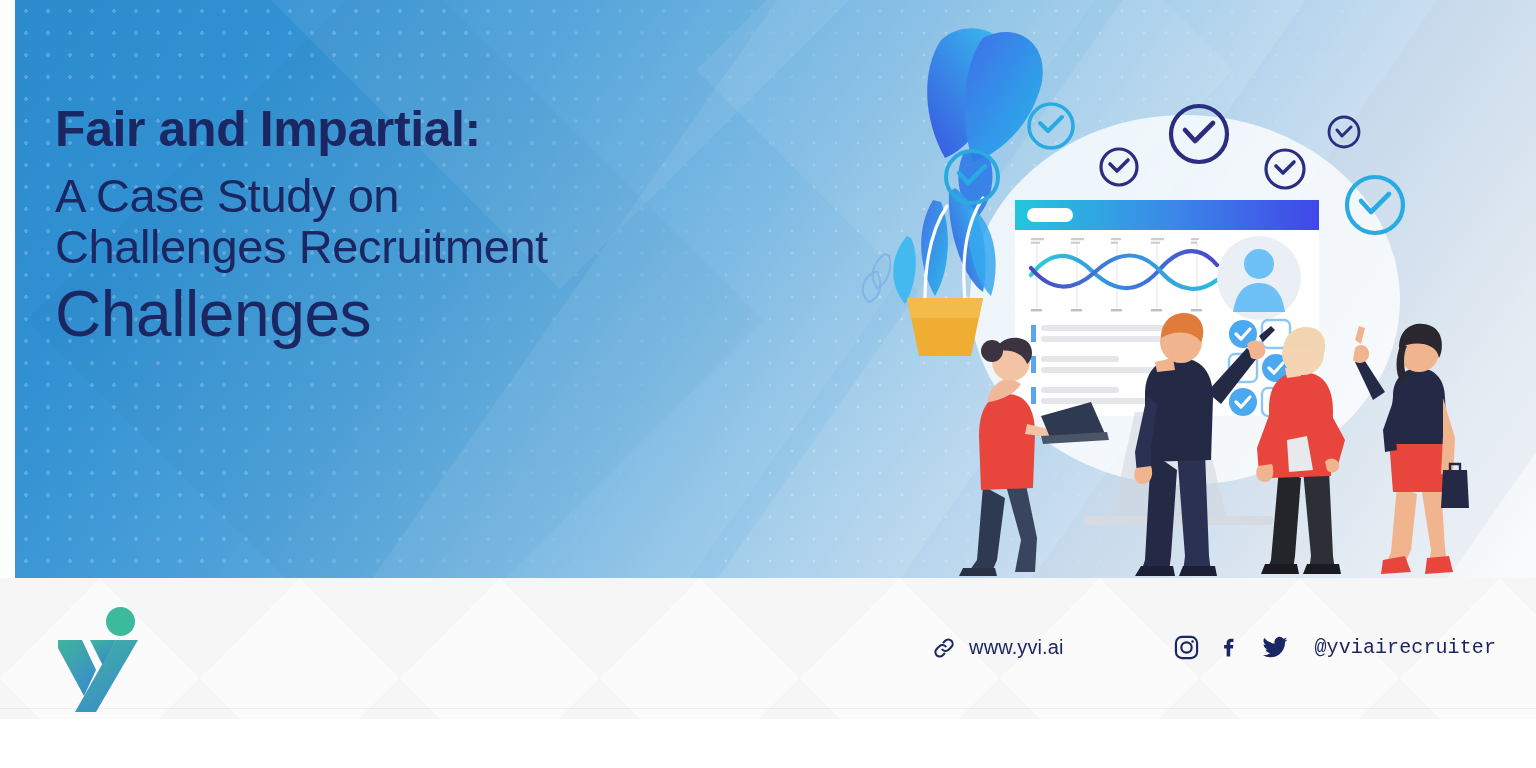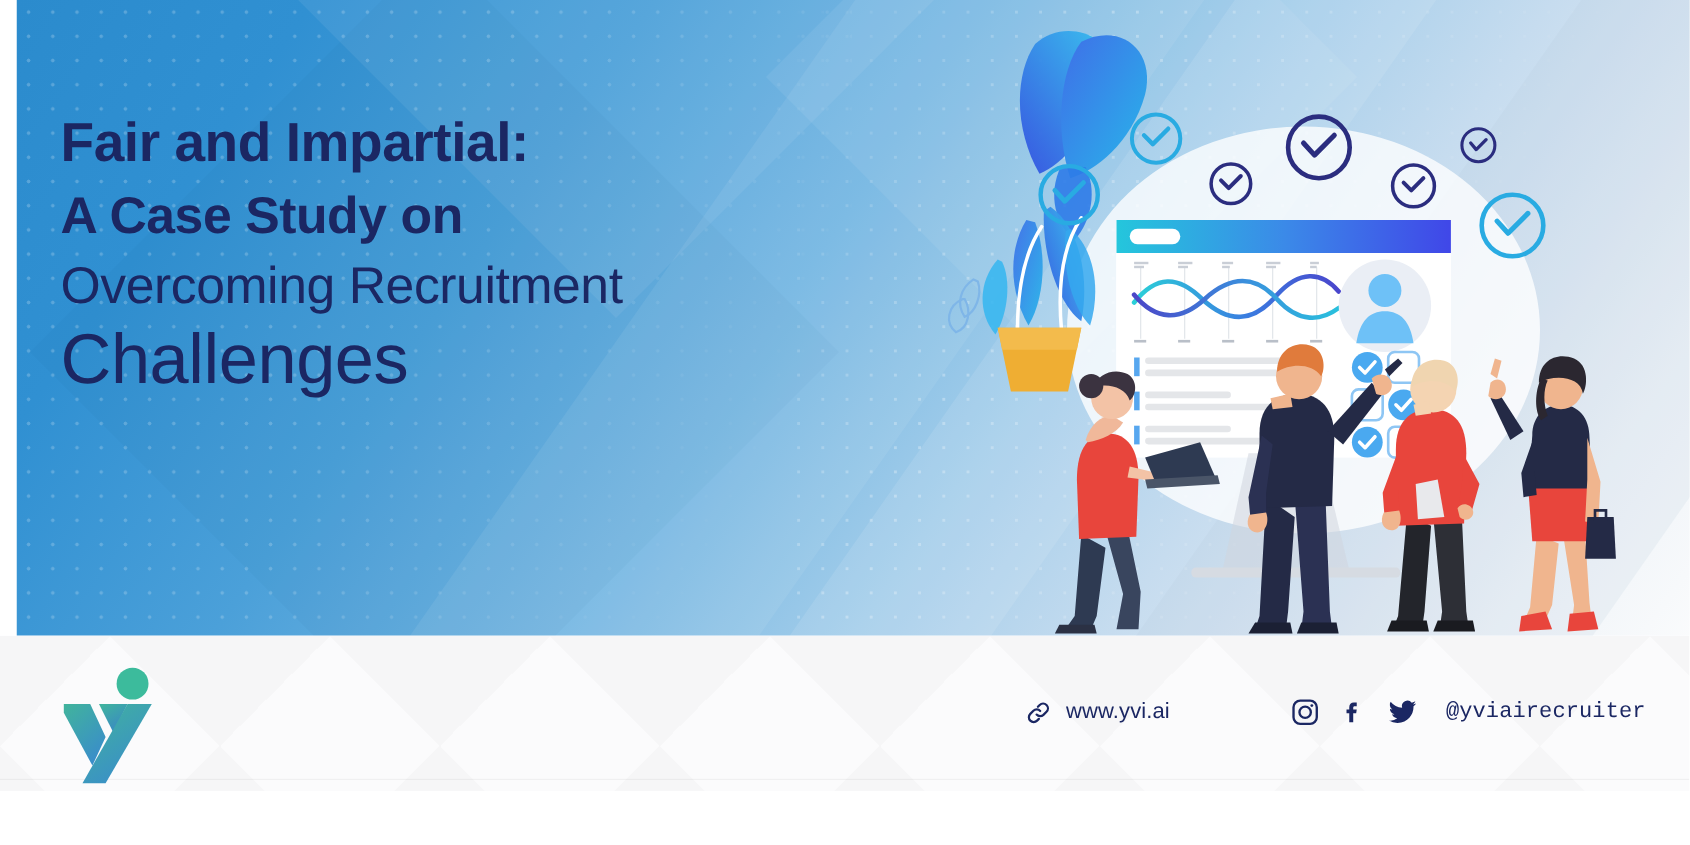--- a/index.html
+++ b/index.html
@@ -46,21 +46,21 @@
             mask-image:linear-gradient(115deg, rgba(0,0,0,0) 0%, rgba(0,0,0,.55) 28%, rgba(0,0,0,0) 72%);
   }
 
   
   .headline{position:absolute;left:40px;top:104px;width:640px;z-index:9;}
   .h-line{
     color:#1b2763;letter-spacing:-0.4px;line-height:1.0;
     font-family:"Liberation Sans", sans-serif;
   }
   .h1{font-size:50px;font-weight:600;margin-bottom:18px;}
-  .h2{font-size:47px;font-weight:700;margin-bottom:16px;}
+  .h2{font-size:47px;font-weight:400;margin-bottom:4px;}
   .h3{font-size:47px;font-weight:400;margin-bottom:12px;}
   .h4{font-size:64px;font-weight:400;}
 
   
   .footer{position:absolute;left:0;top:578px;width:1536px;height:141px;
           background:#fbfbfc;overflow:hidden;}
   .footer-pat{
     position:absolute;inset:0;
     background-image:
       linear-gradient(45deg, rgba(0,0,0,.018) 25%, transparent 25%, transparent 75%, rgba(0,0,0,.018) 75%),
@@ -91,21 +91,21 @@
     <div class="hero-shape" style="left:560px;top:-320px;width:260px;height:1300px;transform:rotate(35deg);"></div>
     <div class="hero-shape" style="left:900px;top:-380px;width:150px;height:1400px;transform:rotate(35deg);background:rgba(255,255,255,.10);"></div>
     <div class="hero-shape" style="left:1180px;top:-300px;width:340px;height:1400px;transform:rotate(35deg);background:rgba(180,200,220,.16);"></div>
 
     <div class="dots"></div>
     <div class="dots2"></div>
 
     <div class="headline">
       <div class="h-line h1">Fair and Impartial:</div>
       <div class="h-line h2">A Case Study on</div>
-      <div class="h-line h3">Overcoming Recruitment</div>
+      <div class="h-line h3">Challenges Recruitment</div>
       <div class="h-line h4">Challenges</div>
     </div>
 
     <svg class="illus" viewBox="0 0 696 578" width="696" height="578">
       <defs>
         <linearGradient id="barGrad" x1="0" y1="0" x2="1" y2="0">
           <stop offset="0%" stop-color="#24c6dc"></stop>
           <stop offset="50%" stop-color="#3b8ae8"></stop>
           <stop offset="100%" stop-color="#4047e8"></stop>
         </linearGradient>

